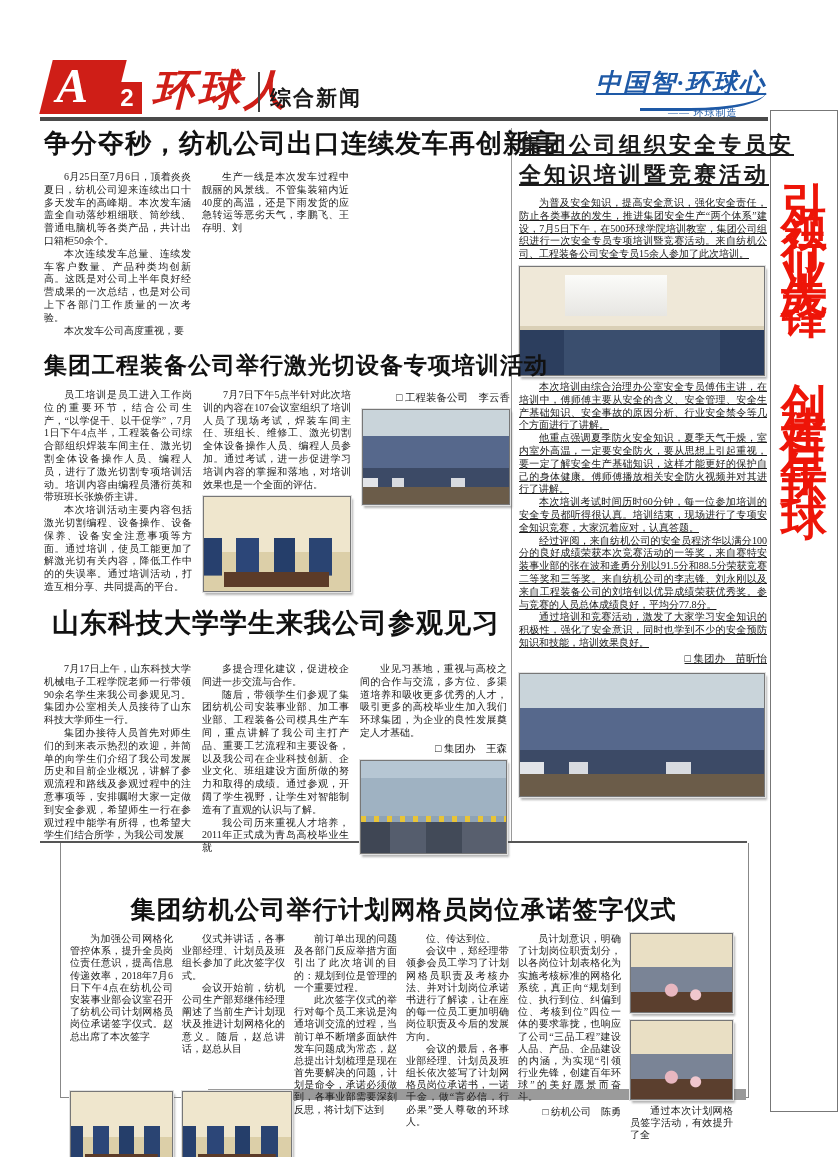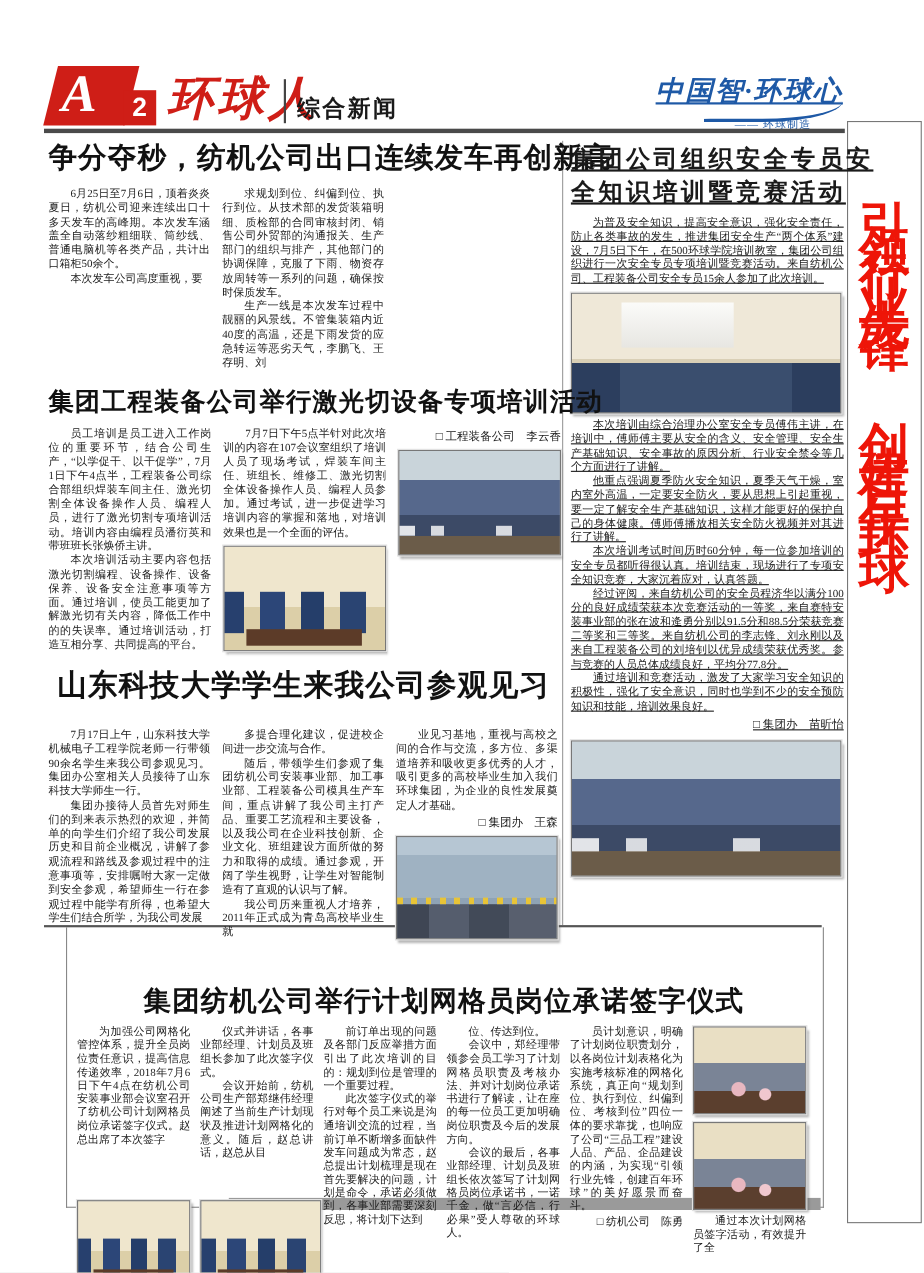--- a/index.html
+++ b/index.html
@@ -147,24 +147,24 @@
 
   <div class="sidebar">
     <div class="sidebar-text">引领行业先锋，创建百年环球</div>
   </div>
 
   <div class="a1">
     <div class="headline">争分夺秒，纺机公司出口连续发车再创新高</div>
     <div class="cols">
       <div class="col bt">
         <p>6月25日至7月6日，顶着炎炎夏日，纺机公司迎来连续出口十多天发车的高峰期。本次发车涵盖全自动落纱粗细联、筒纱线、普通电脑机等各类产品，共计出口箱柜50余个。</p>
+        <p>本次连续发车总量、连续发车客户数量、产品种类均创新高。这既是对公司上半年良好经营成果的一次总结，也是对公司上下各部门工作质量的一次考验。</p>
         <p>本次发车公司高度重视，要</p>
       </div>
       <div class="col bt">
-        <p>求规划到位、纠偏到位、执行到位。从技术部的发货装箱明细、质检部的合同审核封闭、销售公司外贸部的沟通报关、生产部门的组织与排产，其他部门的协调保障，克服了下雨、物资存放周转等一系列的问题，确保按时保质发车。</p>
         <p>生产一线是本次发车过程中靓丽的风景线。不管集装箱内近40度的高温，还是下雨发货的应急转运等恶劣天气，李鹏飞、王存明、刘</p>
       </div>
     </div>
   </div>
 
   <div class="a2c">
     <div class="t">集团公司组织安全专员安</div>
     <div class="t">全知识培训暨竞赛活动</div>
     <div class="bt" style="margin-top:7px;">
       <p>为普及安全知识，提高安全意识，强化安全责任，防止各类事故的发生，推进集团安全生产“两个体系”建设，7月5日下午，在500环球学院培训教室，集团公司组织进行一次安全专员专项培训暨竞赛活动。来自纺机公司、工程装备公司安全专员15余人参加了此次培训。</p>

